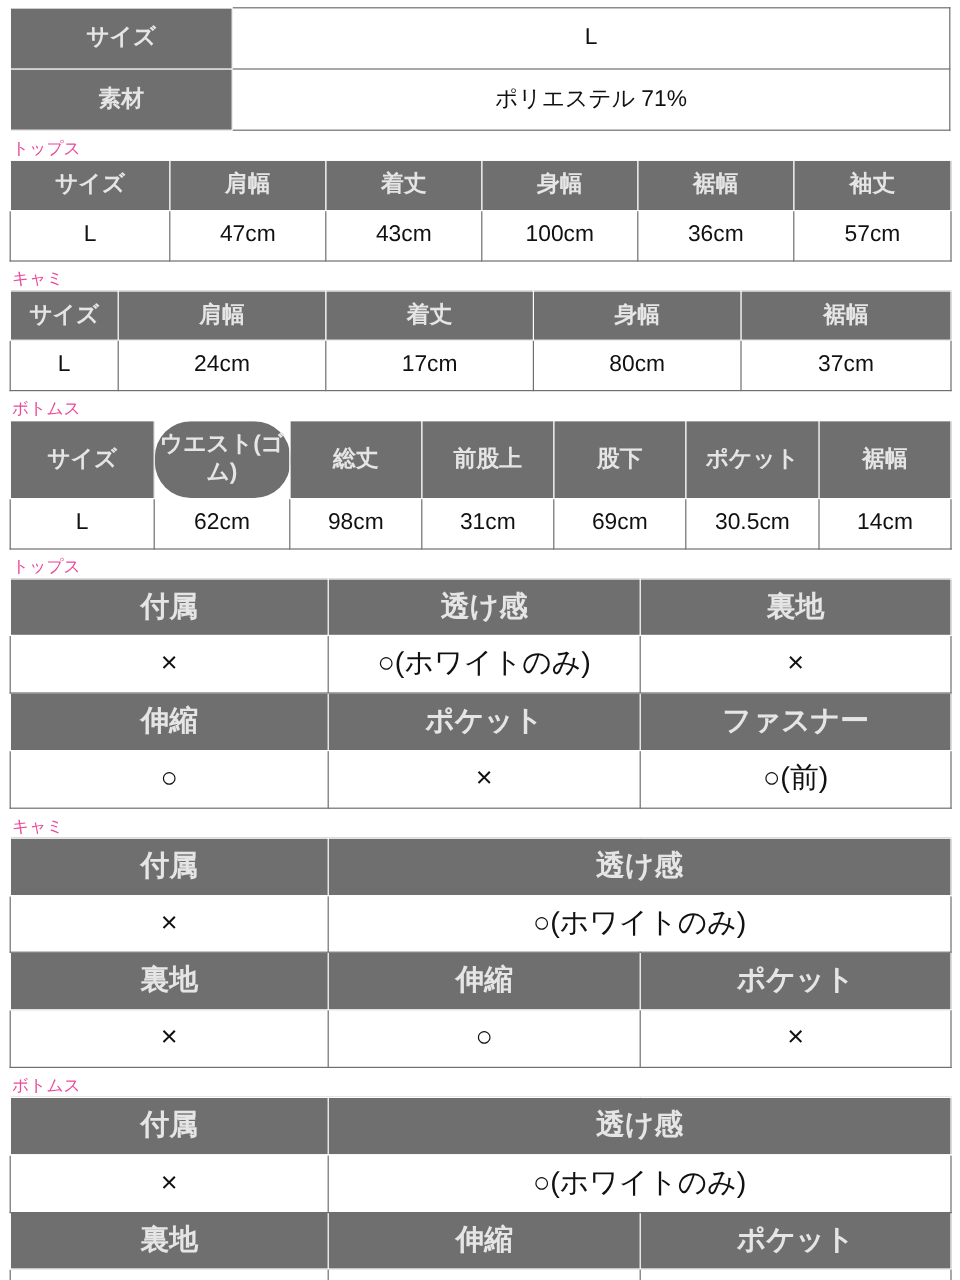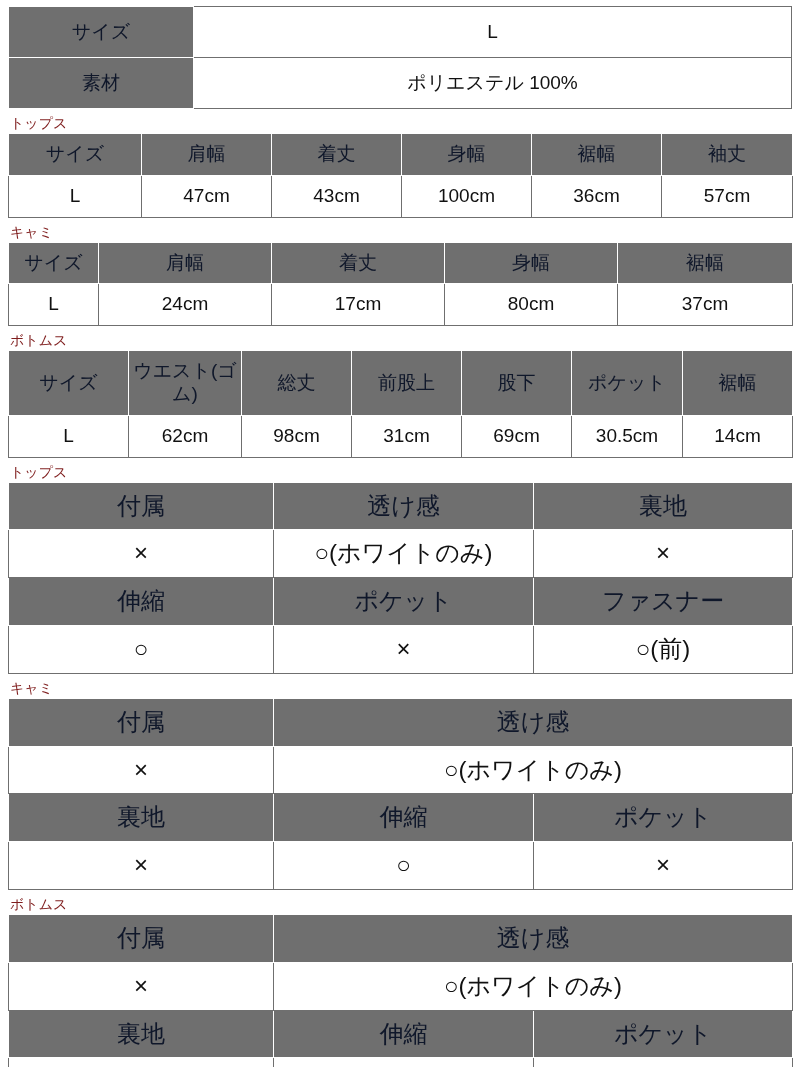--- a/index.html
+++ b/index.html
@@ -28,70 +28,71 @@
     border: 1px solid #ffffff;
     text-align: center;
     vertical-align: middle;
     font-size: 19px;
     line-height: 1.2;
     padding: 10px 2px;
     background: #ffffff;
   }
   .hdr {
     background: #6f6f6f;
-    color: #0f172a;
-    font-weight: normal;
+    color: #e5e5e5;
+    font-weight: bold;
   }
   .val {
     background: #ffffff;
     color: #111111;
     border: 1px solid #6f6f6f;
   }
   
   .spec td {
     height: 30px;
   }
   .spec .hdr {
     width: 180px;
   }
   .section-label {
     font-size: 14px;
-    color: #7f1d1d;
+    color: #ec4899;
     margin: 7px 0 3px 2px;
     line-height: 1;
   }
   .sizetable td {
     font-size: 19px;
     padding: 9px 2px;
   }
   .sizetable .hdr {
     font-size: 19px;
   }
   .attrtable td {
     font-size: 24px;
     padding: 9px 2px;
   }
   .small-note {
     font-size: 17px;
+    border-radius: 30px;
   }
 </style>
 </head>
 <body>
 
 <div class="page">
 
   <table class="spec">
     <tbody>
       <tr>
         <td class="hdr">サイズ</td>
         <td class="val">L</td>
       </tr>
       <tr>
         <td class="hdr">素材</td>
-        <td class="val">ポリエステル 100%</td>
+        <td class="val">ポリエステル 71%</td>
       </tr>
     </tbody>
   </table>
 
   <div class="section-label">トップス</div>
   <table class="sizetable">
     <colgroup>
       <col style="width:133px">
         <col style="width:130px">
         <col style="width:130px">

